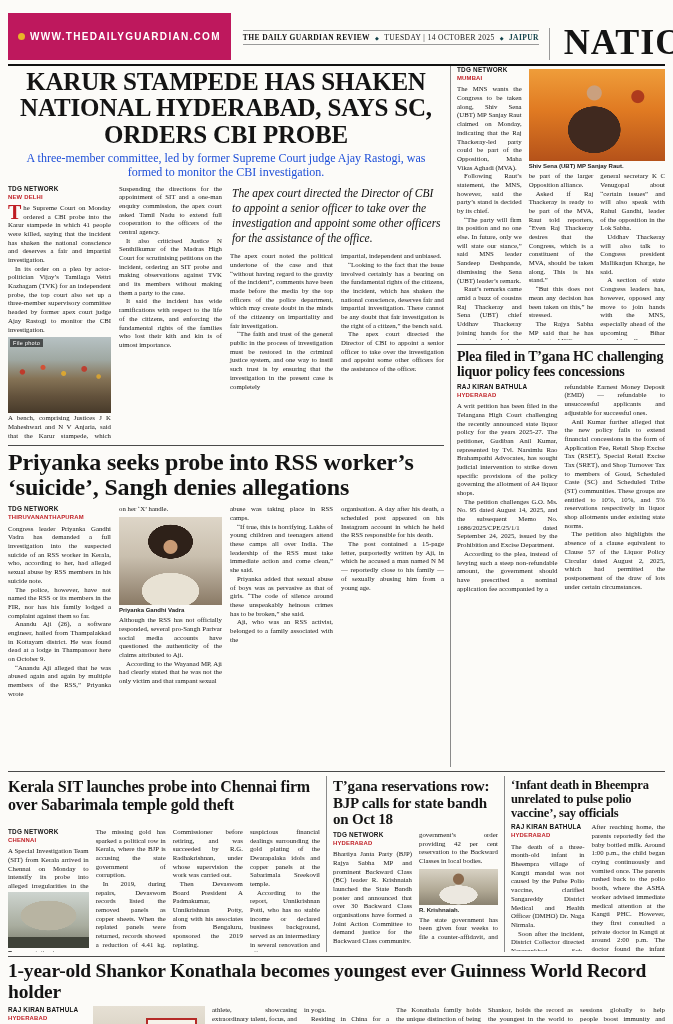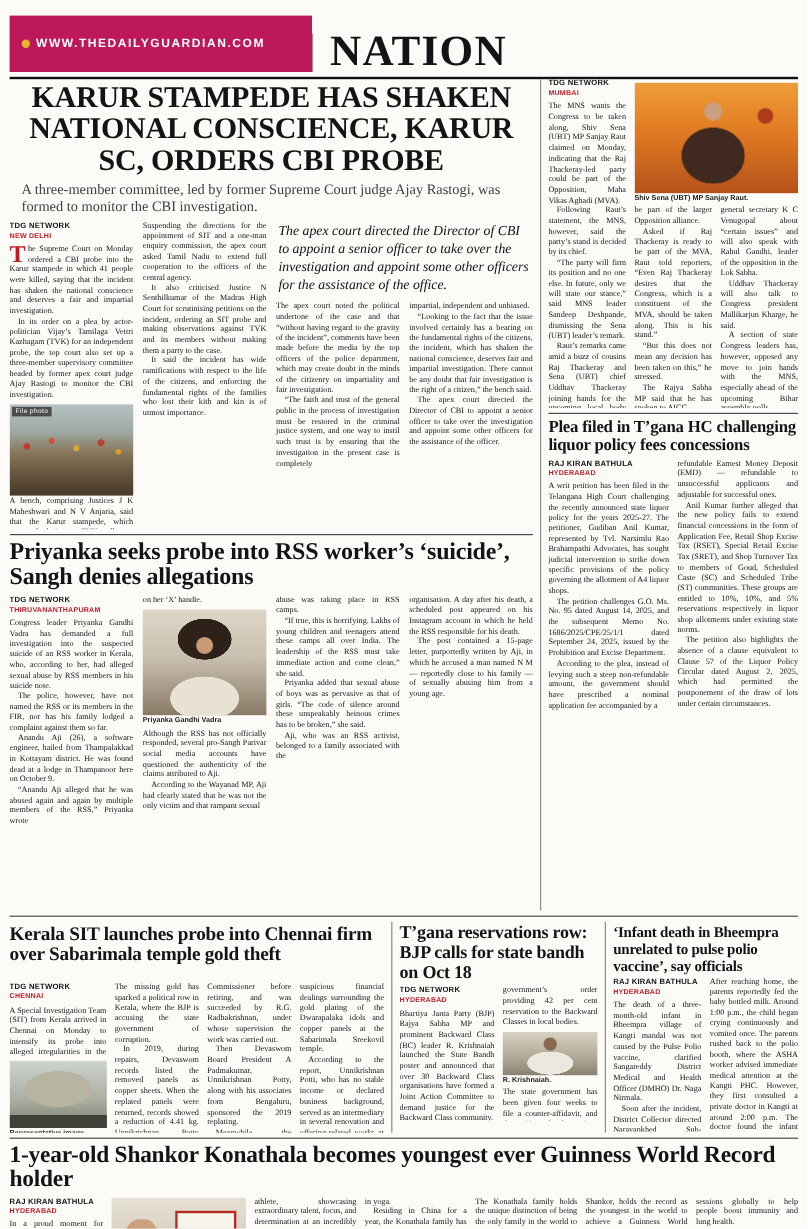--- a/index.html
+++ b/index.html
@@ -20,21 +20,21 @@
 
   
   .h-rule{border-top:1px solid #4a4a4a;margin:4px 0}
   .v-rule{width:1px;background:#8a8a8a;margin:0 6px;flex:0 0 auto}
   .byline{font-family:"Liberation Sans",sans-serif;font-size:6.4px;font-weight:bold;letter-spacing:.2px;margin:0 0 3px;line-height:1.25}
   .byline .loc{display:block;color:#bf1d23;font-size:5.9px;margin-top:1px}
   .paras p{font-size:6.8px;line-height:1.28;text-align:justify;margin:0}
   .paras p + p{text-indent:7px}
   .dropcap p:first-child::first-letter{float:left;font-size:20px;line-height:15px;padding:1px 2px 0 0;font-weight:bold;color:#bf1d23}
   h1,h2,h3{margin:0;font-weight:bold;letter-spacing:-.2px}
-  .subhead{font-size:12px;text-align:left;color:#404040;padding:3px 10px 5px;margin:0;line-height:1.2}
+  .subhead{font-size:12px;text-align:center;color:#1d4ed8;padding:3px 10px 5px;margin:0;line-height:1.2}
   figure{margin:0}
   .photo{width:100%;position:relative;margin:3px 0 1px;background:#999}
   .photo-tag{position:absolute;top:2px;left:2px;background:rgba(18,18,18,.65);color:#fff;font-family:"Liberation Sans",sans-serif;
              font-size:5.5px;padding:1px 3px;letter-spacing:.3px}
   figcaption{font-family:"Liberation Sans",sans-serif;font-size:6px;font-weight:bold;color:#222;padding:1px 0 2px;line-height:1.2}
   .pullquote{font-style:italic;font-size:11.5px;line-height:1.32;padding:1px 2px 6px;color:#101010}
 
   
   .top-zone{display:flex;overflow:hidden}
   .left-strip{width:436px;flex:0 0 auto}
@@ -60,21 +60,21 @@
   .h-raj{font-size:18px;line-height:1.07;margin:4px 0 3px}
   .raj-body{display:grid;grid-template-columns:1fr 1fr 1fr;grid-template-rows:auto 1fr;column-gap:7px;height:274px;overflow:hidden}
   .r1{grid-area:1/1/3/2}.rfig{grid-area:1/2/2/4}.r2{grid-area:2/2/3/3}.r3{grid-area:2/3/3/4}
   .raut-photo{height:92px;background:
      radial-gradient(circle at 48% 26%, #caa07e 0 7px, transparent 8px),
      radial-gradient(ellipse 32% 42% at 48% 66%, #40291f 0 60%, transparent 61%),
      radial-gradient(circle at 80% 30%, rgba(160,40,25,.8) 0 6px, transparent 7px),
      linear-gradient(180deg,#ef9d3a 0%,#e07a22 45%,#b5521a 100%)}
 
   
-  .h-priyanka{font-size:20px;line-height:1.08;margin:2px 0 4px}
+  .h-priyanka{font-size:24px;line-height:1.08;margin:2px 0 4px}
   .priyanka-body{display:grid;grid-template-columns:repeat(4,1fr);column-gap:8px;height:262px;overflow:hidden}
   .priyanka-photo{height:88px;background:
      radial-gradient(circle at 50% 34%, #c99b75 0 6.5px, transparent 7.5px),
      radial-gradient(ellipse 36% 32% at 50% 28%, #2e2119 0 60%, transparent 61%),
      radial-gradient(ellipse 46% 34% at 50% 84%, #e8e2d4 0 60%, transparent 61%),
      linear-gradient(180deg,#ded6c8 0%,#c9bfae 45%,#8a7a66 100%)}
 
   
   .h-plea{font-size:14px;line-height:1.1;margin:2px 0 3px}
   .plea-body{display:grid;grid-template-columns:1fr 1fr;column-gap:7px;height:238px;overflow:hidden}
@@ -111,29 +111,36 @@
 </head>
 <body>
 
 <div class="page">
 
   <header class="masthead">
     <div class="web-bar">
       <span class="globe-dot"></span>
       <span>WWW.THEDAILYGUARDIAN.COM</span>
     </div>
+    <div class="pub-line">
+      <span class="pub-paper">THE DAILY GUARDIAN REVIEW</span>
+      <span class="sep">◆</span>
+      <span class="pub-date">TUESDAY | 14 OCTOBER 2025</span>
+      <span class="sep">◆</span>
+      <span class="pub-city">JAIPUR</span>
+    </div>
     <div class="section-name">NATION</div>
 
   </header>
 
   <div class="top-zone">
     <div class="left-strip">
 
       <article>
-        <h1 class="h-karur">KARUR STAMPEDE HAS SHAKEN NATIONAL CONSCIENCE, KARUR SC, ORDERS CBI PROBE</h1>
+        <h1 class="h-karur">KARUR STAMPEDE HAS SHAKEN NATIONAL HYDERABAD, SAYS SC, ORDERS CBI PROBE</h1>
         <p class="subhead">A three-member committee, led by former Supreme Court judge Ajay Rastogi, was formed to monitor the CBI investigation.</p>
         <div class="karur-body">
           <div class="k1">
             <div class="byline">
               <span>TDG NETWORK</span>
               <span class="loc">NEW DELHI</span>
             </div>
             <div class="paras dropcap">
                 <p>The Supreme Court on Monday ordered a CBI probe into the Karur stampede in which 41 people were killed, saying that the incident has shaken the national conscience and deserves a fair and impartial investigation.</p>
                 <p>In its order on a plea by actor-politician Vijay’s Tamilaga Vettri Kazhagam (TVK) for an independent probe, the top court also set up a three-member supervisory committee headed by former apex court judge Ajay Rastogi to monitor the CBI investigation.</p>

